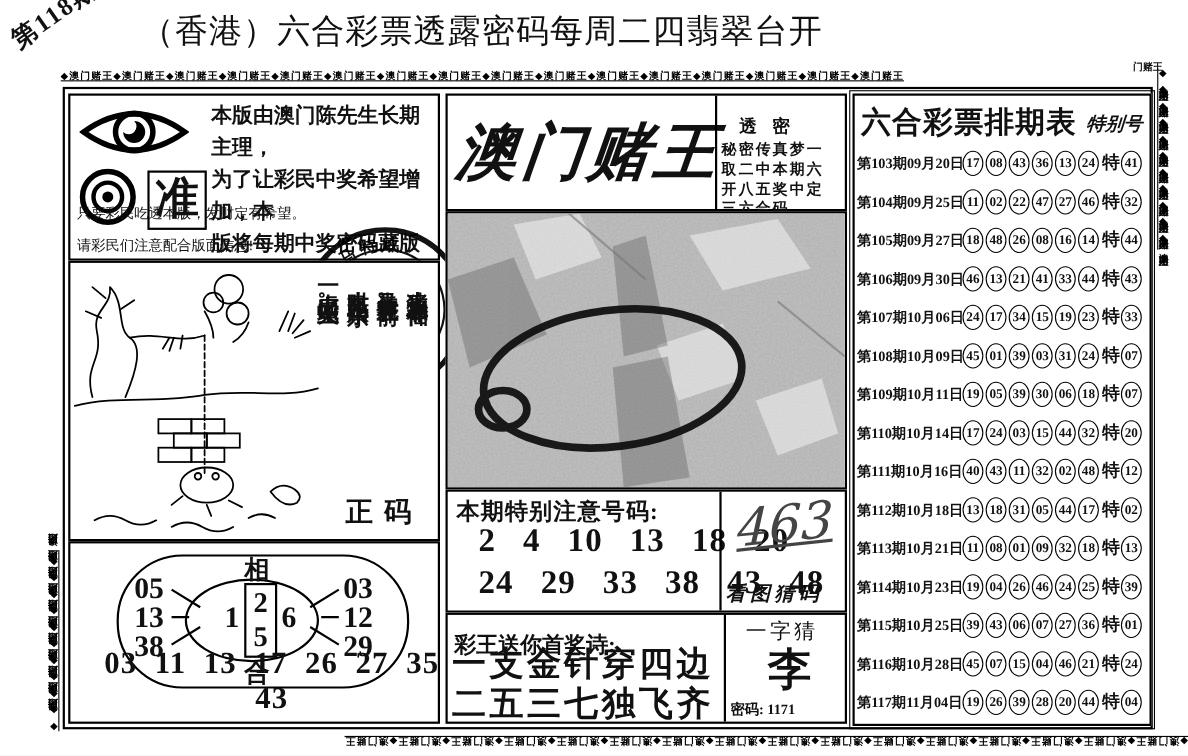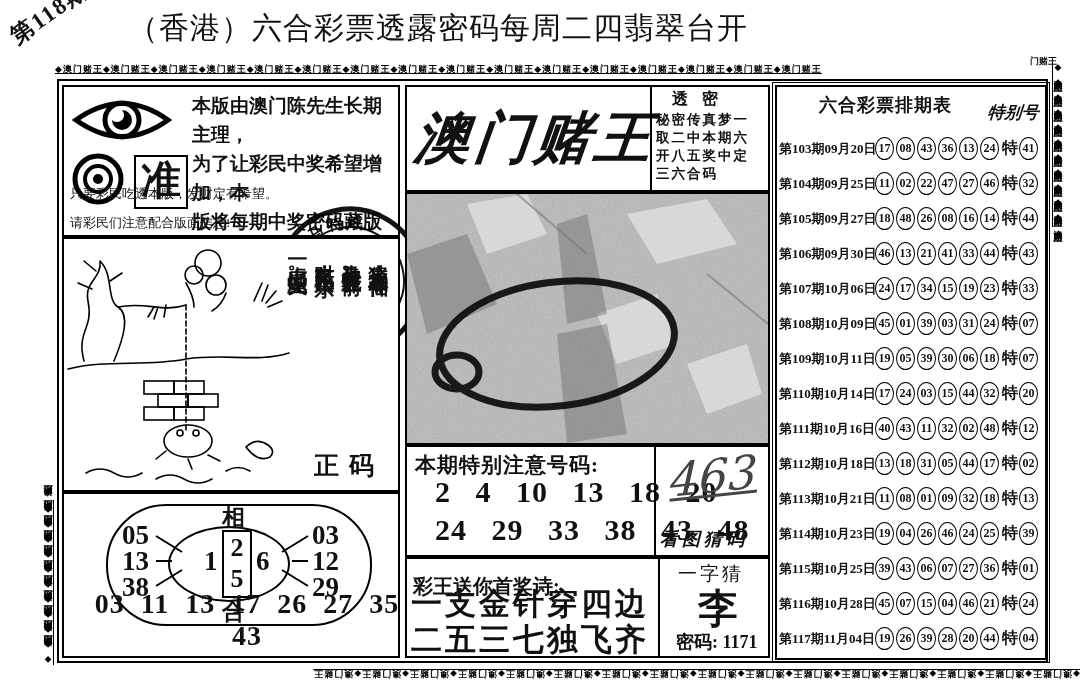--- a/index.html
+++ b/index.html
@@ -51,44 +51,44 @@
   .dg-boxed{position:absolute;left:158px;top:36px;width:26px;height:64px;border:2px solid #000;
     font-size:26px;font-weight:900;text-align:center;line-height:31px;}
   .dg-lines{position:absolute;left:0;top:0;}
   .diagram-bottom{position:absolute;left:0;bottom:4px;width:100%;text-align:center;
     font-size:28px;font-weight:900;word-spacing:8px;letter-spacing:1px;padding-left:16px;}
   
   .masthead-box{left:405px;top:85px;width:365px;height:107px;}
   .masthead-title{position:absolute;left:8px;top:14px;width:238px;font-size:56px;font-weight:900;
     font-style:italic;letter-spacing:4px;transform:skewX(-6deg);white-space:nowrap;}
   .secret-box{position:absolute;left:243px;top:0;width:96px;height:103px;border-left:2px solid #000;
-    padding:2px 4px;box-sizing:border-box;}
+    padding:18px 4px;box-sizing:border-box;}
   .secret-title{font-size:16px;font-weight:900;letter-spacing:14px;text-align:center;margin:0 0 1px 6px;}
   .secret-line{font-size:13.5px;font-weight:bold;line-height:18px;letter-spacing:2px;white-space:nowrap;}
   .photo-box{left:405px;top:192px;width:365px;height:253px;overflow:hidden;}
   .special-box{left:405px;top:445px;width:365px;height:112px;}
   .special-label{position:absolute;left:8px;top:4px;font-size:21px;font-weight:bold;letter-spacing:1px;}
   .special-row{position:absolute;font-size:30px;font-weight:900;word-spacing:16px;letter-spacing:1px;}
   .guess-box{position:absolute;left:247px;top:0;width:114px;height:108px;border-left:2px solid #000;}
   .handwritten{position:absolute;left:14px;top:2px;font-size:46px;color:#444;font-style:italic;
     transform:rotate(-6deg) skewX(-8deg);text-decoration:underline;text-decoration-thickness:3px;
     font-family:"DejaVu Serif",serif;}
   .guess-label{position:absolute;left:4px;bottom:4px;font-size:18px;font-weight:900;font-style:italic;
     letter-spacing:4px;white-space:nowrap;}
   .poem-box{left:405px;top:557px;width:365px;height:101px;}
   .poem-label{position:absolute;left:6px;top:14px;font-size:20px;font-weight:bold;}
   .poem-line{position:absolute;left:4px;font-size:31px;font-weight:bold;letter-spacing:3px;white-space:nowrap;}
   .word-guess-box{position:absolute;left:251px;top:0;width:110px;height:97px;border-left:2px solid #000;}
   .wg-label{position:absolute;left:18px;top:2px;font-size:19px;font-weight:normal;letter-spacing:3px;}
   .wg-answer{position:absolute;left:38px;top:22px;font-size:40px;font-weight:bold;}
-  .wg-code{position:absolute;left:16px;bottom:2px;font-size:18px;font-weight:bold;white-space:nowrap;text-align:center;}
+  .wg-code{position:absolute;left:4px;bottom:2px;font-size:13px;font-weight:bold;white-space:nowrap;text-align:center;}
   
   .table-box{left:775px;top:85px;width:272px;height:575px;border:2px solid #000;
     outline:1px solid #000;outline-offset:2px;}
-  .table-title{position:absolute;left:6px;top:6px;font-size:18px;font-weight:900;letter-spacing:1px;white-space:nowrap;margin-left:36px;}
+  .table-title{position:absolute;left:6px;top:6px;font-size:27px;font-weight:900;letter-spacing:1px;white-space:nowrap;}
   .table-suffix{position:absolute;left:212px;top:14px;font-size:17px;font-weight:900;
     transform:skewX(-18deg);white-space:nowrap;}
   .lot-rows{position:absolute;left:2px;top:44px;width:266px;}
   .lot-row{display:flex;align-items:center;height:35px;white-space:nowrap;}
   .lot-label{font-size:13px;font-weight:900;width:96px;flex:none;letter-spacing:0;}
   .num-circle{flex:none;width:19px;height:23px;border:1.5px solid #000;border-radius:50%;
     display:inline-flex;align-items:center;justify-content:center;font-size:12px;font-weight:900;
     margin-right:2px;box-sizing:border-box;}
   .te{font-size:16px;font-weight:900;margin:0 1px;}
   svg{display:block;}

